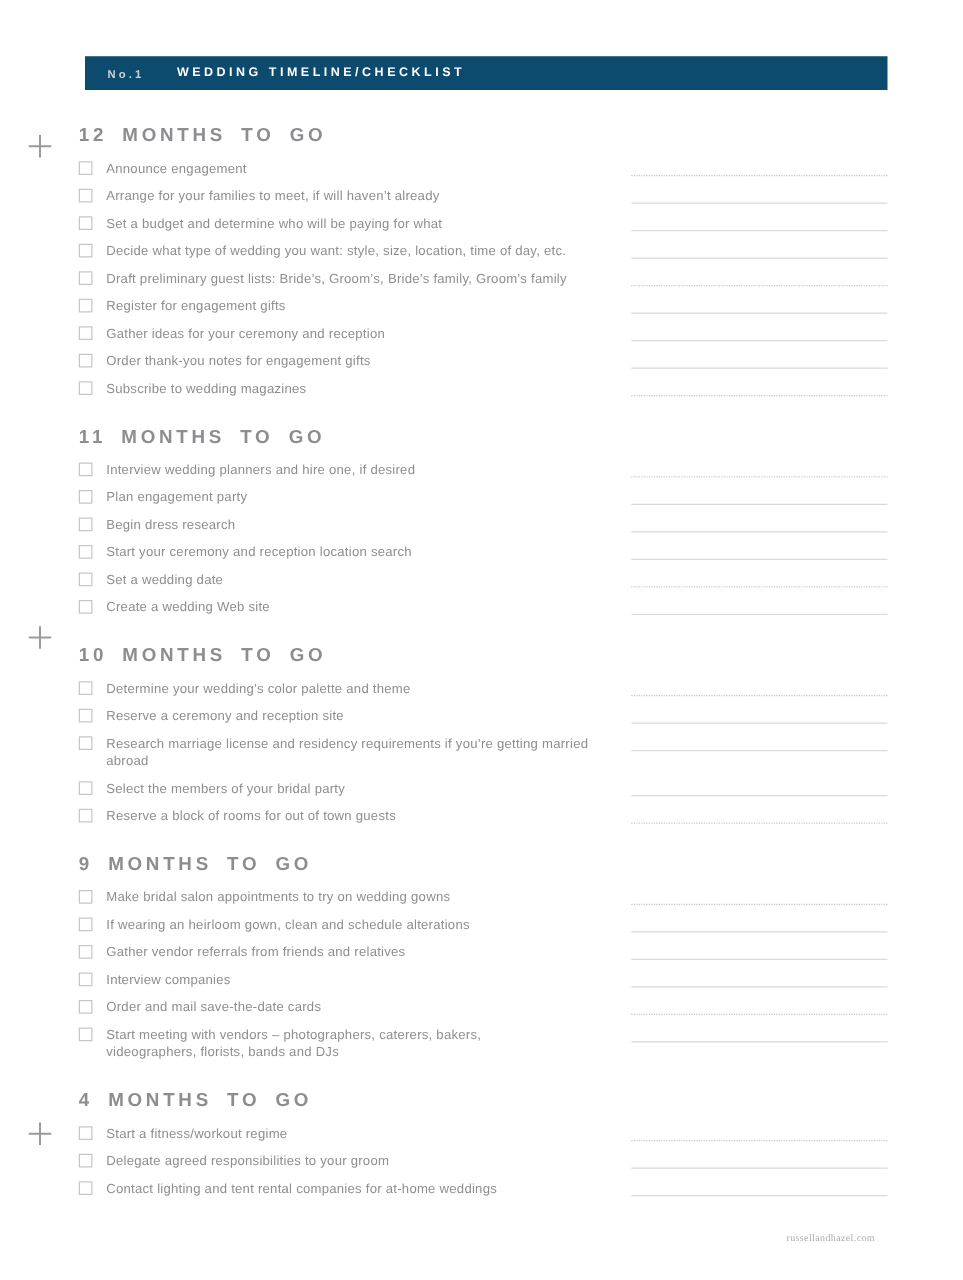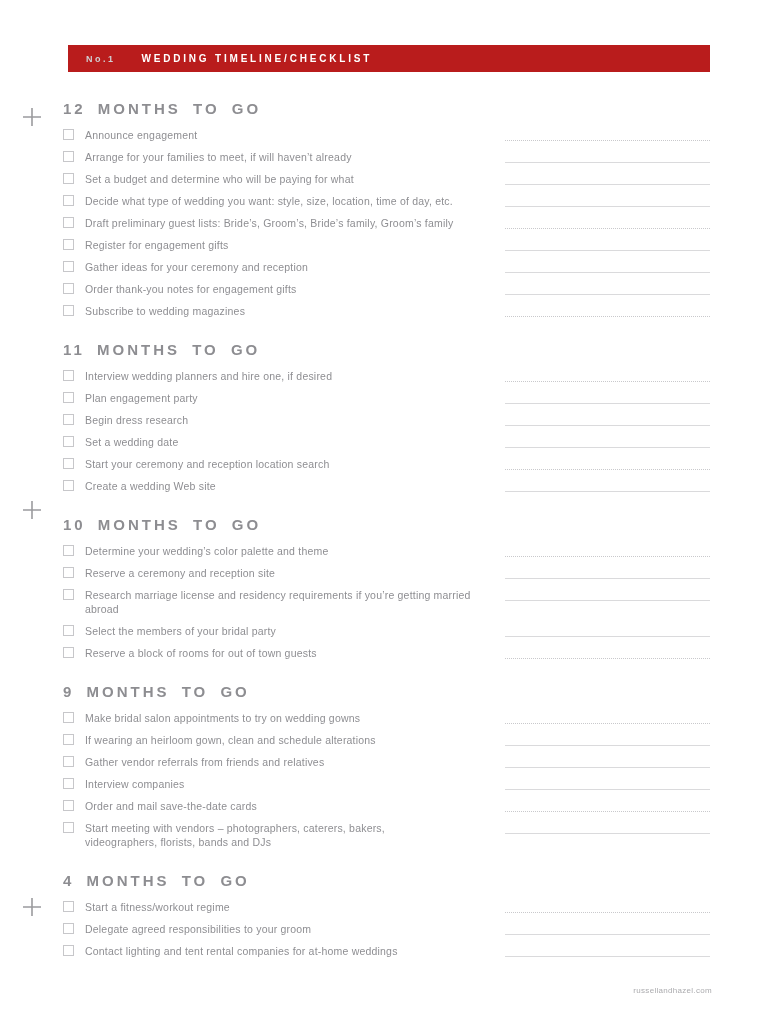--- a/index.html
+++ b/index.html
@@ -12,21 +12,21 @@
     font-family: "Liberation Sans", "DejaVu Sans", sans-serif;
   }
 
   
   .titlebar {
     position: absolute;
     left: 68px;
     top: 45px;
     width: 642px;
     height: 27px;
-    background: #b91c1c;
+    background: #0c4a6e;
     display: flex;
     align-items: center;
     box-sizing: border-box;
     padding-left: 18px;
   }
   .title-no {
     font-size: 9px;
     font-weight: bold;
     letter-spacing: 2.5px;
     color: #d0d0d3;
@@ -97,25 +97,26 @@
     height: 0;
     border-bottom: 1px solid #dadadc;
   }
   .rows .row:nth-child(4n+1) .line {
     border-bottom: 1px dotted #c9c9cc;
   }
 
   
   .footer {
     position: absolute;
-    right: 58px;
+    right: 70px;
     top: 986px;
     font-size: 8px;
     letter-spacing: 0.3px;
     color: #ababae;
+    font-family: Liberation Serif, serif;
   }
 </style>
 </head>
 <body>
 
 <div class="page">
 
   <div class="titlebar">
     <span class="title-no">No.1</span>
     <span class="title-text">WEDDING TIMELINE/CHECKLIST</span>
@@ -207,27 +208,27 @@
   </div>
 
   <div class="row">
     <span class="checkbox"></span>
     <span class="label">Begin dress research</span>
     <span class="line"></span>
   </div>
 
   <div class="row">
     <span class="checkbox"></span>
+    <span class="label">Start your ceremony and reception location search</span>
+    <span class="line"></span>
+  </div>
+
+  <div class="row">
+    <span class="checkbox"></span>
     <span class="label">Set a wedding date</span>
-    <span class="line"></span>
-  </div>
-
-  <div class="row">
-    <span class="checkbox"></span>
-    <span class="label">Start your ceremony and reception location search</span>
     <span class="line"></span>
   </div>
 
   <div class="row">
     <span class="checkbox"></span>
     <span class="label">Create a wedding Web site</span>
     <span class="line"></span>
   </div>
 </div>
   </section>

